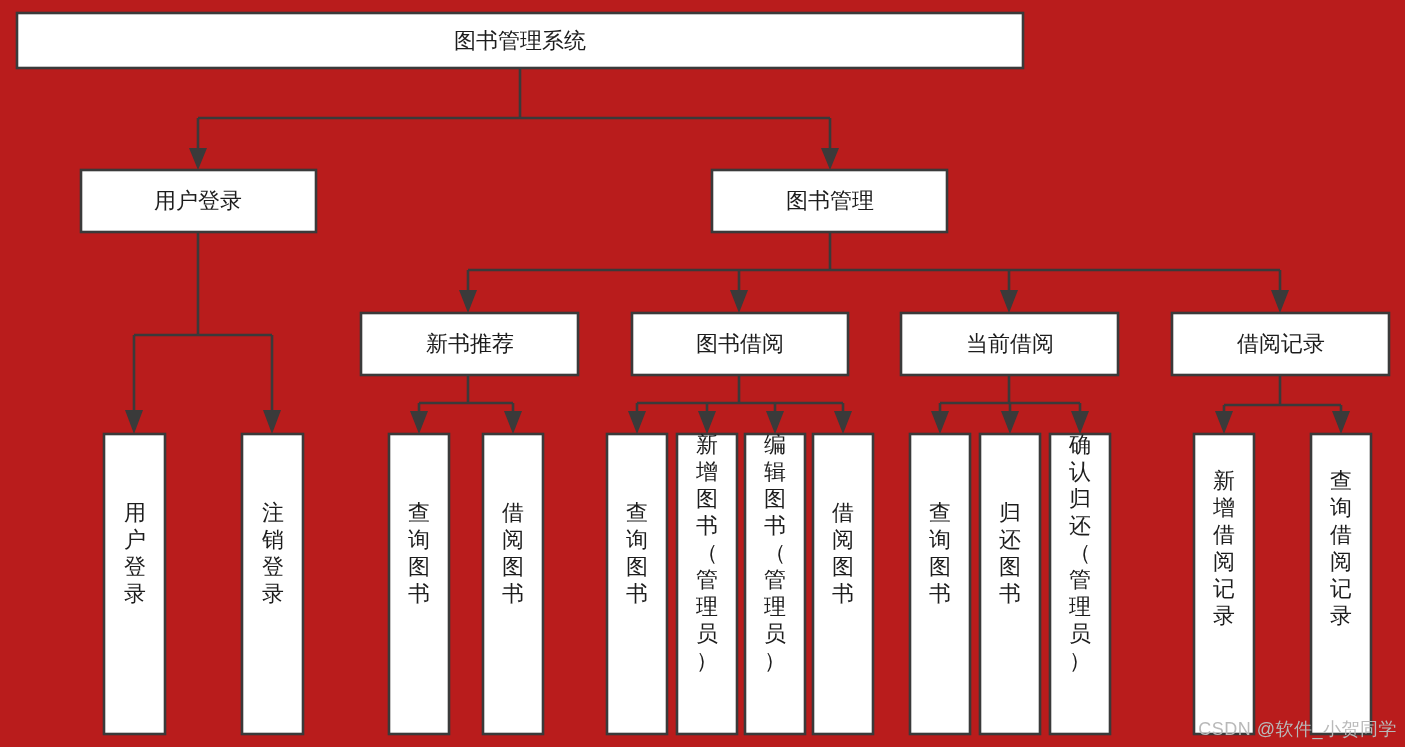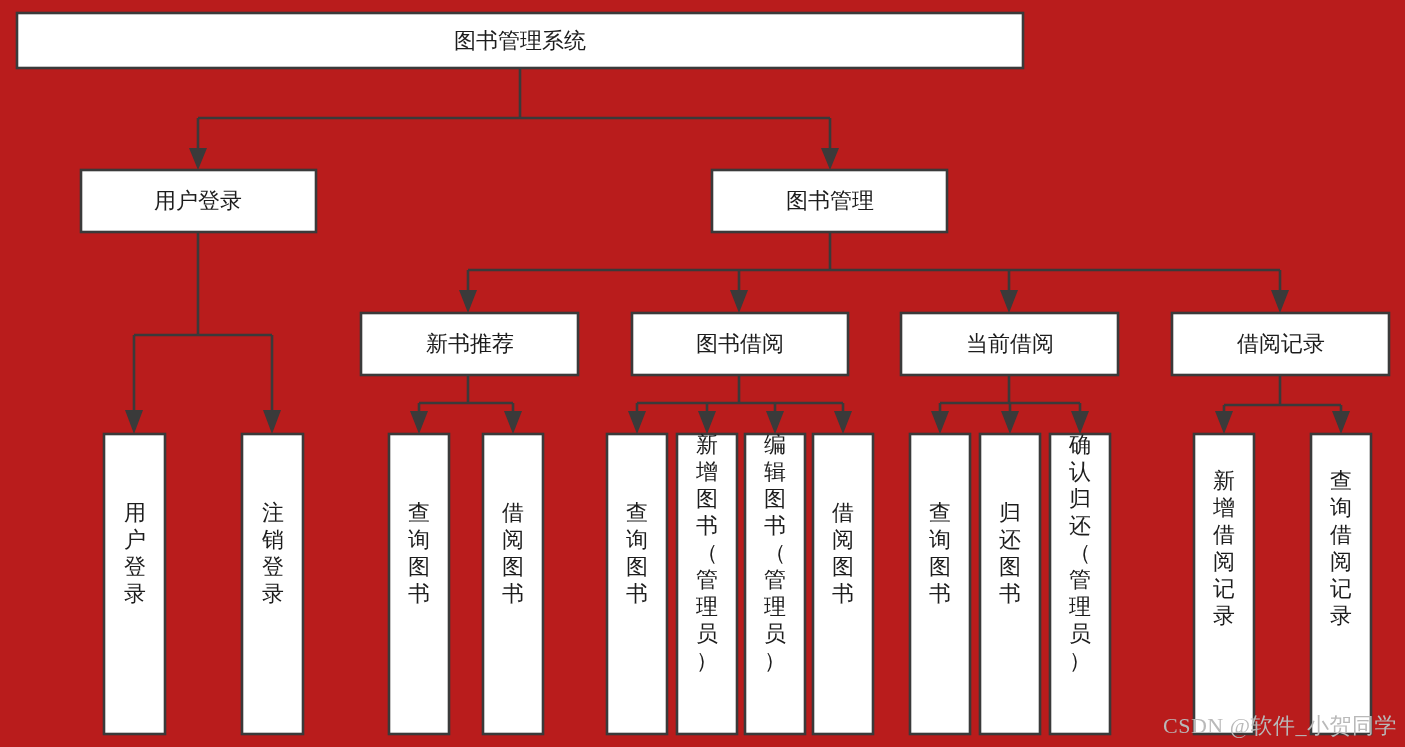--- a/index.html
+++ b/index.html
@@ -48,22 +48,22 @@
   .node-label-v {
     font-family: "Liberation Sans", "DejaVu Sans", sans-serif;
     font-size: 22px;
     fill: #1c1c1c;
     text-anchor: middle;
   }
   .watermark {
     position: absolute;
     right: 8px;
     bottom: 6px;
-    font-family: Liberation Serif, serif;
-    font-size: 22px;
+    font-family: Liberation Sans, sans-serif;
+    font-size: 18px;
     color: #b9b9b9;
     letter-spacing: 0.5px;
     white-space: nowrap;
     pointer-events: none;
     margin-left: 38px;
   }
 </style>
 </head>
 <body>
 

